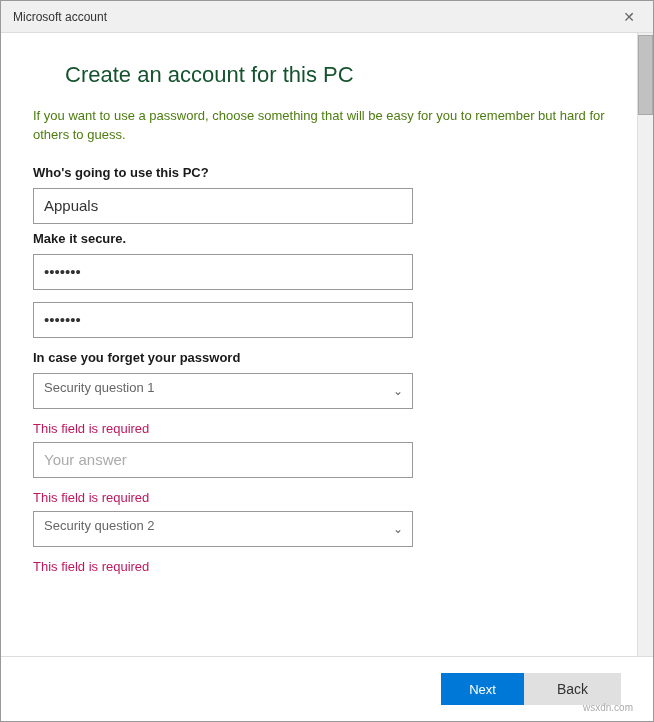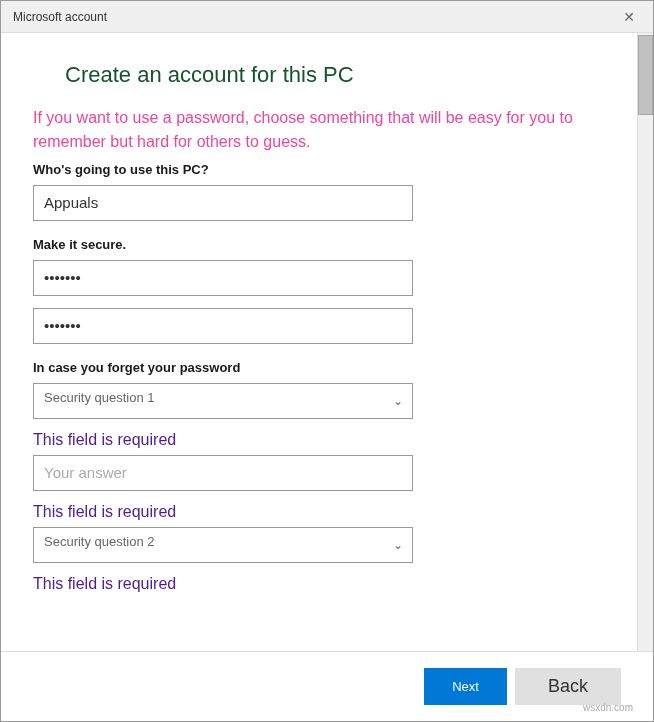--- a/index.html
+++ b/index.html
@@ -89,23 +89,23 @@
     .page-title {
       font-size: 22px;
       font-weight: 300;
       color: #14532d;
       margin-bottom: 16px;
       line-height: 1.3;
       margin-left: 32px;
     }
 
     .description {
-      font-size: 16px;
-      color: #ec4899;
-      margin-bottom: 8px;
+      font-size: 13px;
+      color: #4d7c0f;
+      margin-bottom: 20px;
       line-height: 1.5;
     }
 
     .section-label {
       font-size: 13px;
       font-weight: 700;
       color: #1a1a1a;
       margin-bottom: 8px;
     }
 
@@ -123,26 +123,26 @@
       color: #333;
       outline: none;
       font-family: inherit;
     }
 
     .text-input::placeholder {
       color: #aaa;
     }
 
     .section-divider {
-      margin-bottom: 16px;
+      margin-bottom: 7px;
     }
 
     .error-text {
-      color: #4c1d95;
-      font-size: 16px;
+      color: #be185d;
+      font-size: 13px;
       margin-top: 4px;
       margin-bottom: 6px;
     }
 
     .select-wrapper {
       position: relative;
       width: 100%;
       max-width: 380px;
     }
 
@@ -168,21 +168,20 @@
       transform: translateY(-50%);
       pointer-events: none;
       color: #666;
       font-size: 12px;
     }
 
     .footer {
       padding: 16px 32px;
       display: flex;
       justify-content: flex-end;
-      gap: 8px;
       border-top: 1px solid #ddd;
       background: #fff;
       flex-shrink: 0;
     }
 
     .btn-next {
       background: #0078d7;
       color: white;
       border: none;
       padding: 8px 28px;
@@ -190,21 +189,21 @@
       cursor: pointer;
       font-family: inherit;
       min-width: 80px;
     }
 
     .btn-back {
       background: #e0e0e0;
       color: #333;
       border: none;
       padding: 8px 33px;
-      font-size: 18px;
+      font-size: 14px;
       cursor: pointer;
       font-family: inherit;
       min-width: 80px;
     }
 
     .watermark {
       position: absolute;
       bottom: 8px;
       right: 20px;
       font-size: 10px;

